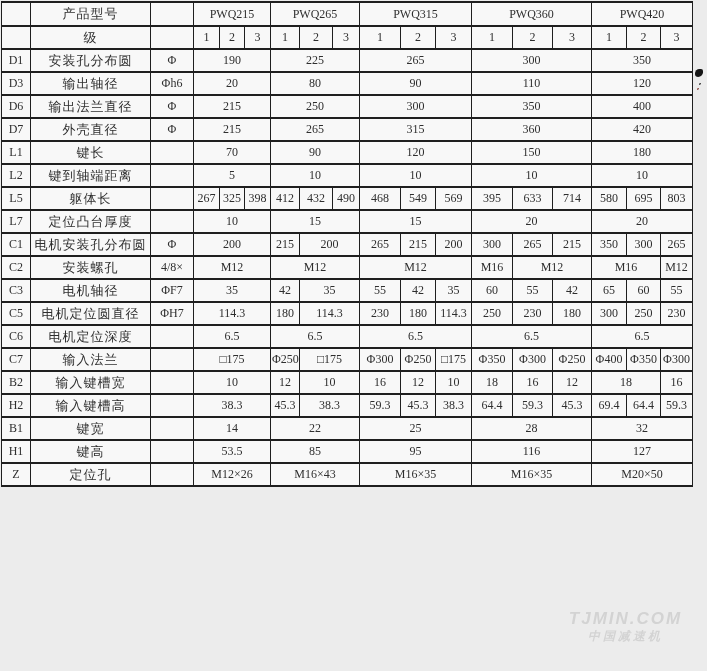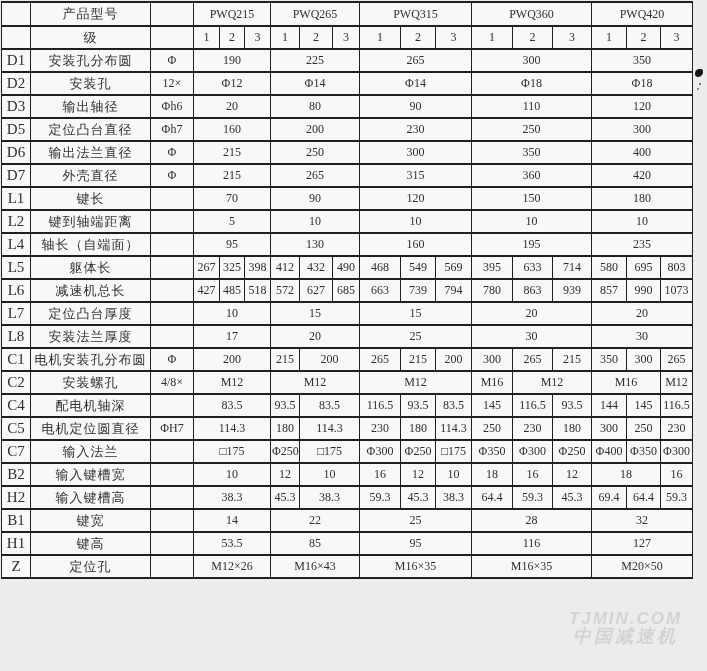--- a/index.html
+++ b/index.html
@@ -17,31 +17,31 @@
     border-top-width:2px;border-bottom-width:2px;
     height:21px;padding:0 1px;
     background:var(--cell-background,#f8f8f8);
     color:var(--text,#2e2e2e);
     font-size:12px;font-weight:normal;
     text-align:center;vertical-align:middle;
     white-space:nowrap;overflow:hidden;
   }
   .spec thead tr:first-child th{height:22px;}
   .spec .desc{font-size:13px;letter-spacing:1px;}
-  .spec .code{font-size:15px;}
+  .spec .code{font-size:12px;}
   .spec .sym{font-size:12px;}
   .watermark{
     position:absolute;left:548px;top:610px;width:155px;
     text-align:center;pointer-events:none;z-index:3;
     color:var(--watermark-text,#bfbfbf);opacity:.55;
     font-family:"Liberation Sans","DejaVu Sans",sans-serif;
     font-weight:bold;font-style:italic;
   }
   .watermark .wm1{font-size:17px;letter-spacing:2px;line-height:18px;font-style:italic;}
-  .watermark .wm2{font-size:18px;letter-spacing:3px;line-height:16px;}
+  .watermark .wm2{font-size:12px;letter-spacing:3px;line-height:16px;}
   .scan-artifact{
     position:absolute;right:4px;top:69px;width:8px;height:8px;
     background:#161616;border-radius:55% 25% 60% 40%;z-index:4;
     box-shadow:1px 11px 0 -3px #3a3a3a,-1px 16px 0 -3px #8a4a44;
   }
 </style>
 </head>
 <body>
 
 <div>
@@ -103,50 +103,30 @@
           <td class="code">D1</td>
           <td class="desc">安装孔分布圆</td>
           <td class="sym">Φ</td>
           <td colspan="3">190</td>
           <td colspan="3">225</td>
           <td colspan="3">265</td>
           <td colspan="3">300</td>
           <td colspan="3">350</td>
         </tr>
         <tr>
-          <td class="code">D2</td>
-          <td class="desc">安装孔</td>
-          <td class="sym">12×</td>
-          <td colspan="3">Φ12</td>
-          <td colspan="3">Φ14</td>
-          <td colspan="3">Φ14</td>
-          <td colspan="3">Φ18</td>
-          <td colspan="3">Φ18</td>
-        </tr>
-        <tr>
           <td class="code">D3</td>
           <td class="desc">输出轴径</td>
           <td class="sym">Φh6</td>
           <td colspan="3">20</td>
           <td colspan="3">80</td>
           <td colspan="3">90</td>
           <td colspan="3">110</td>
           <td colspan="3">120</td>
         </tr>
         <tr>
-          <td class="code">D5</td>
-          <td class="desc">定位凸台直径</td>
-          <td class="sym">Φh7</td>
-          <td colspan="3">160</td>
-          <td colspan="3">200</td>
-          <td colspan="3">230</td>
-          <td colspan="3">250</td>
-          <td colspan="3">300</td>
-        </tr>
-        <tr>
           <td class="code">D6</td>
           <td class="desc">输出法兰直径</td>
           <td class="sym">Φ</td>
           <td colspan="3">215</td>
           <td colspan="3">250</td>
           <td colspan="3">300</td>
           <td colspan="3">350</td>
           <td colspan="3">400</td>
         </tr>
         <tr>
@@ -171,30 +151,20 @@
         </tr>
         <tr>
           <td class="code">L2</td>
           <td class="desc">键到轴端距离</td>
           <td class="sym"></td>
           <td colspan="3">5</td>
           <td colspan="3">10</td>
           <td colspan="3">10</td>
           <td colspan="3">10</td>
           <td colspan="3">10</td>
-        </tr>
-        <tr>
-          <td class="code">L4</td>
-          <td class="desc">轴长（自端面）</td>
-          <td class="sym"></td>
-          <td colspan="3">95</td>
-          <td colspan="3">130</td>
-          <td colspan="3">160</td>
-          <td colspan="3">195</td>
-          <td colspan="3">235</td>
         </tr>
         <tr>
           <td class="code">L5</td>
           <td class="desc">躯体长</td>
           <td class="sym"></td>
           <td>267</td>
           <td>325</td>
           <td>398</td>
           <td>412</td>
           <td>432</td>
@@ -203,58 +173,28 @@
           <td>549</td>
           <td>569</td>
           <td>395</td>
           <td>633</td>
           <td>714</td>
           <td>580</td>
           <td>695</td>
           <td>803</td>
         </tr>
         <tr>
-          <td class="code">L6</td>
-          <td class="desc">减速机总长</td>
-          <td class="sym"></td>
-          <td>427</td>
-          <td>485</td>
-          <td>518</td>
-          <td>572</td>
-          <td>627</td>
-          <td>685</td>
-          <td>663</td>
-          <td>739</td>
-          <td>794</td>
-          <td>780</td>
-          <td>863</td>
-          <td>939</td>
-          <td>857</td>
-          <td>990</td>
-          <td>1073</td>
-        </tr>
-        <tr>
           <td class="code">L7</td>
           <td class="desc">定位凸台厚度</td>
           <td class="sym"></td>
           <td colspan="3">10</td>
           <td colspan="3">15</td>
           <td colspan="3">15</td>
           <td colspan="3">20</td>
           <td colspan="3">20</td>
-        </tr>
-        <tr>
-          <td class="code">L8</td>
-          <td class="desc">安装法兰厚度</td>
-          <td class="sym"></td>
-          <td colspan="3">17</td>
-          <td colspan="3">20</td>
-          <td colspan="3">25</td>
-          <td colspan="3">30</td>
-          <td colspan="3">30</td>
         </tr>
         <tr>
           <td class="code">C1</td>
           <td class="desc">电机安装孔分布圆</td>
           <td class="sym">Φ</td>
           <td colspan="3">200</td>
           <td>215</td>
           <td colspan="2">200</td>
           <td>265</td>
           <td>215</td>
@@ -272,54 +212,64 @@
           <td class="sym">4/8×</td>
           <td colspan="3">M12</td>
           <td colspan="3">M12</td>
           <td colspan="3">M12</td>
           <td>M16</td>
           <td colspan="2">M12</td>
           <td colspan="2">M16</td>
           <td>M12</td>
         </tr>
         <tr>
-          <td class="code">C4</td>
-          <td class="desc">配电机轴深</td>
-          <td class="sym"></td>
-          <td colspan="3">83.5</td>
-          <td>93.5</td>
-          <td colspan="2">83.5</td>
-          <td>116.5</td>
-          <td>93.5</td>
-          <td>83.5</td>
-          <td>145</td>
-          <td>116.5</td>
-          <td>93.5</td>
-          <td>144</td>
-          <td>145</td>
-          <td>116.5</td>
+          <td class="code">C3</td>
+          <td class="desc">电机轴径</td>
+          <td class="sym">ΦF7</td>
+          <td colspan="3">35</td>
+          <td>42</td>
+          <td colspan="2">35</td>
+          <td>55</td>
+          <td>42</td>
+          <td>35</td>
+          <td>60</td>
+          <td>55</td>
+          <td>42</td>
+          <td>65</td>
+          <td>60</td>
+          <td>55</td>
         </tr>
         <tr>
           <td class="code">C5</td>
           <td class="desc">电机定位圆直径</td>
           <td class="sym">ΦH7</td>
           <td colspan="3">114.3</td>
           <td>180</td>
           <td colspan="2">114.3</td>
           <td>230</td>
           <td>180</td>
           <td>114.3</td>
           <td>250</td>
           <td>230</td>
           <td>180</td>
           <td>300</td>
           <td>250</td>
           <td>230</td>
         </tr>
         <tr>
+          <td class="code">C6</td>
+          <td class="desc">电机定位深度</td>
+          <td class="sym"></td>
+          <td colspan="3">6.5</td>
+          <td colspan="3">6.5</td>
+          <td colspan="3">6.5</td>
+          <td colspan="3">6.5</td>
+          <td colspan="3">6.5</td>
+        </tr>
+        <tr>
           <td class="code">C7</td>
           <td class="desc">输入法兰</td>
           <td class="sym"></td>
           <td colspan="3">□175</td>
           <td>Φ250</td>
           <td colspan="2">□175</td>
           <td>Φ300</td>
           <td>Φ250</td>
           <td>□175</td>
           <td>Φ350</td>

